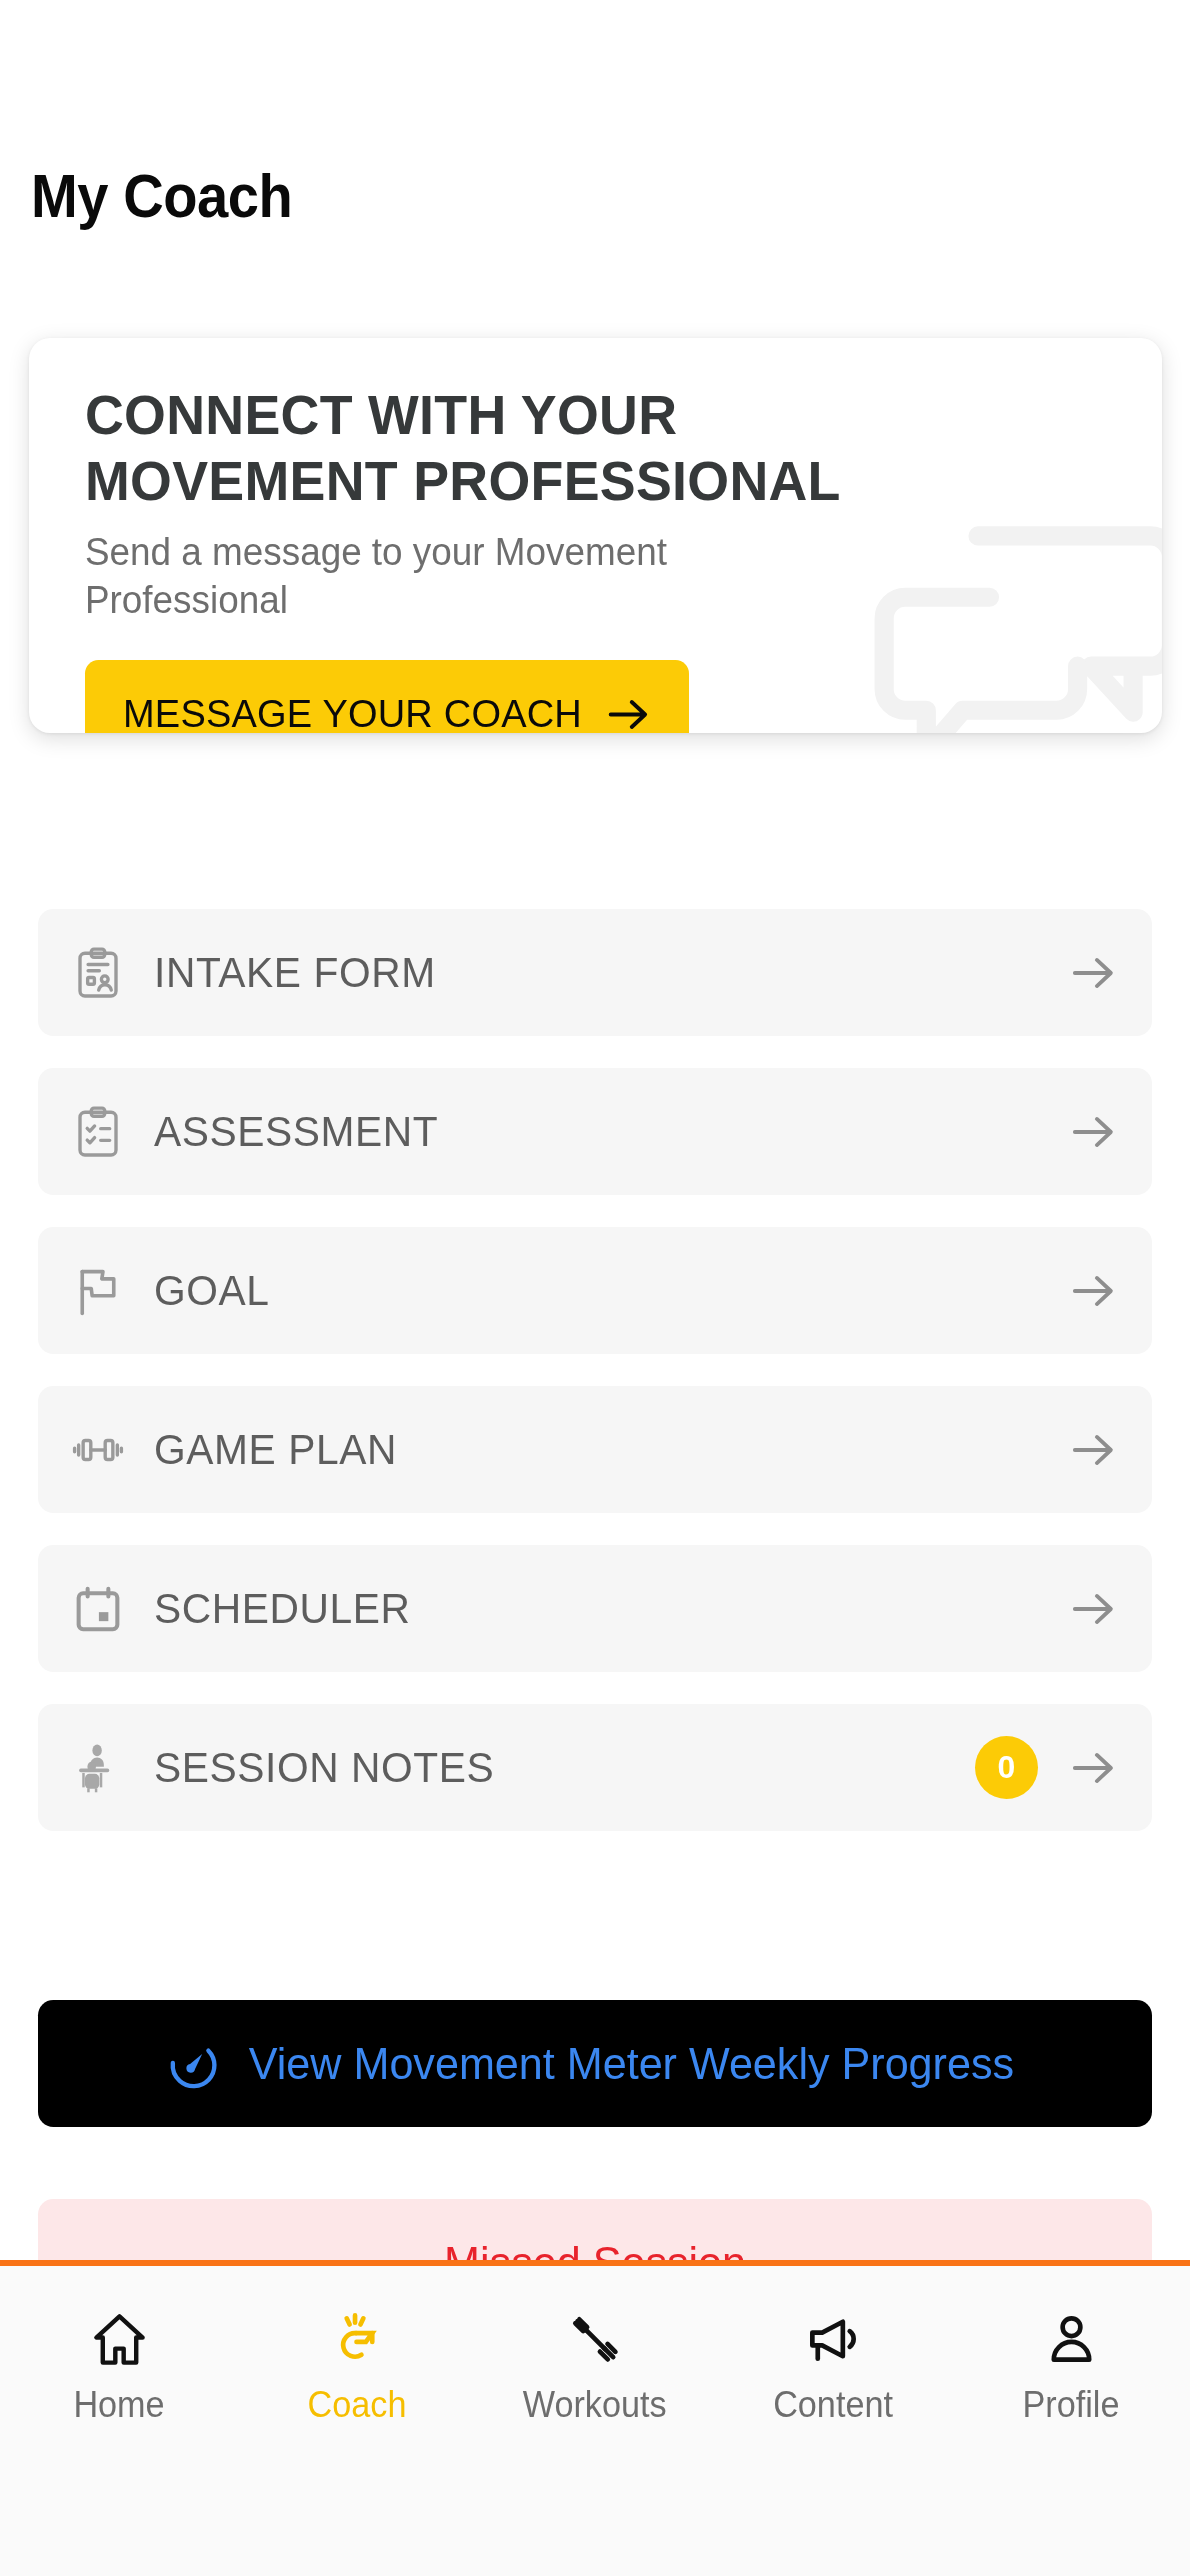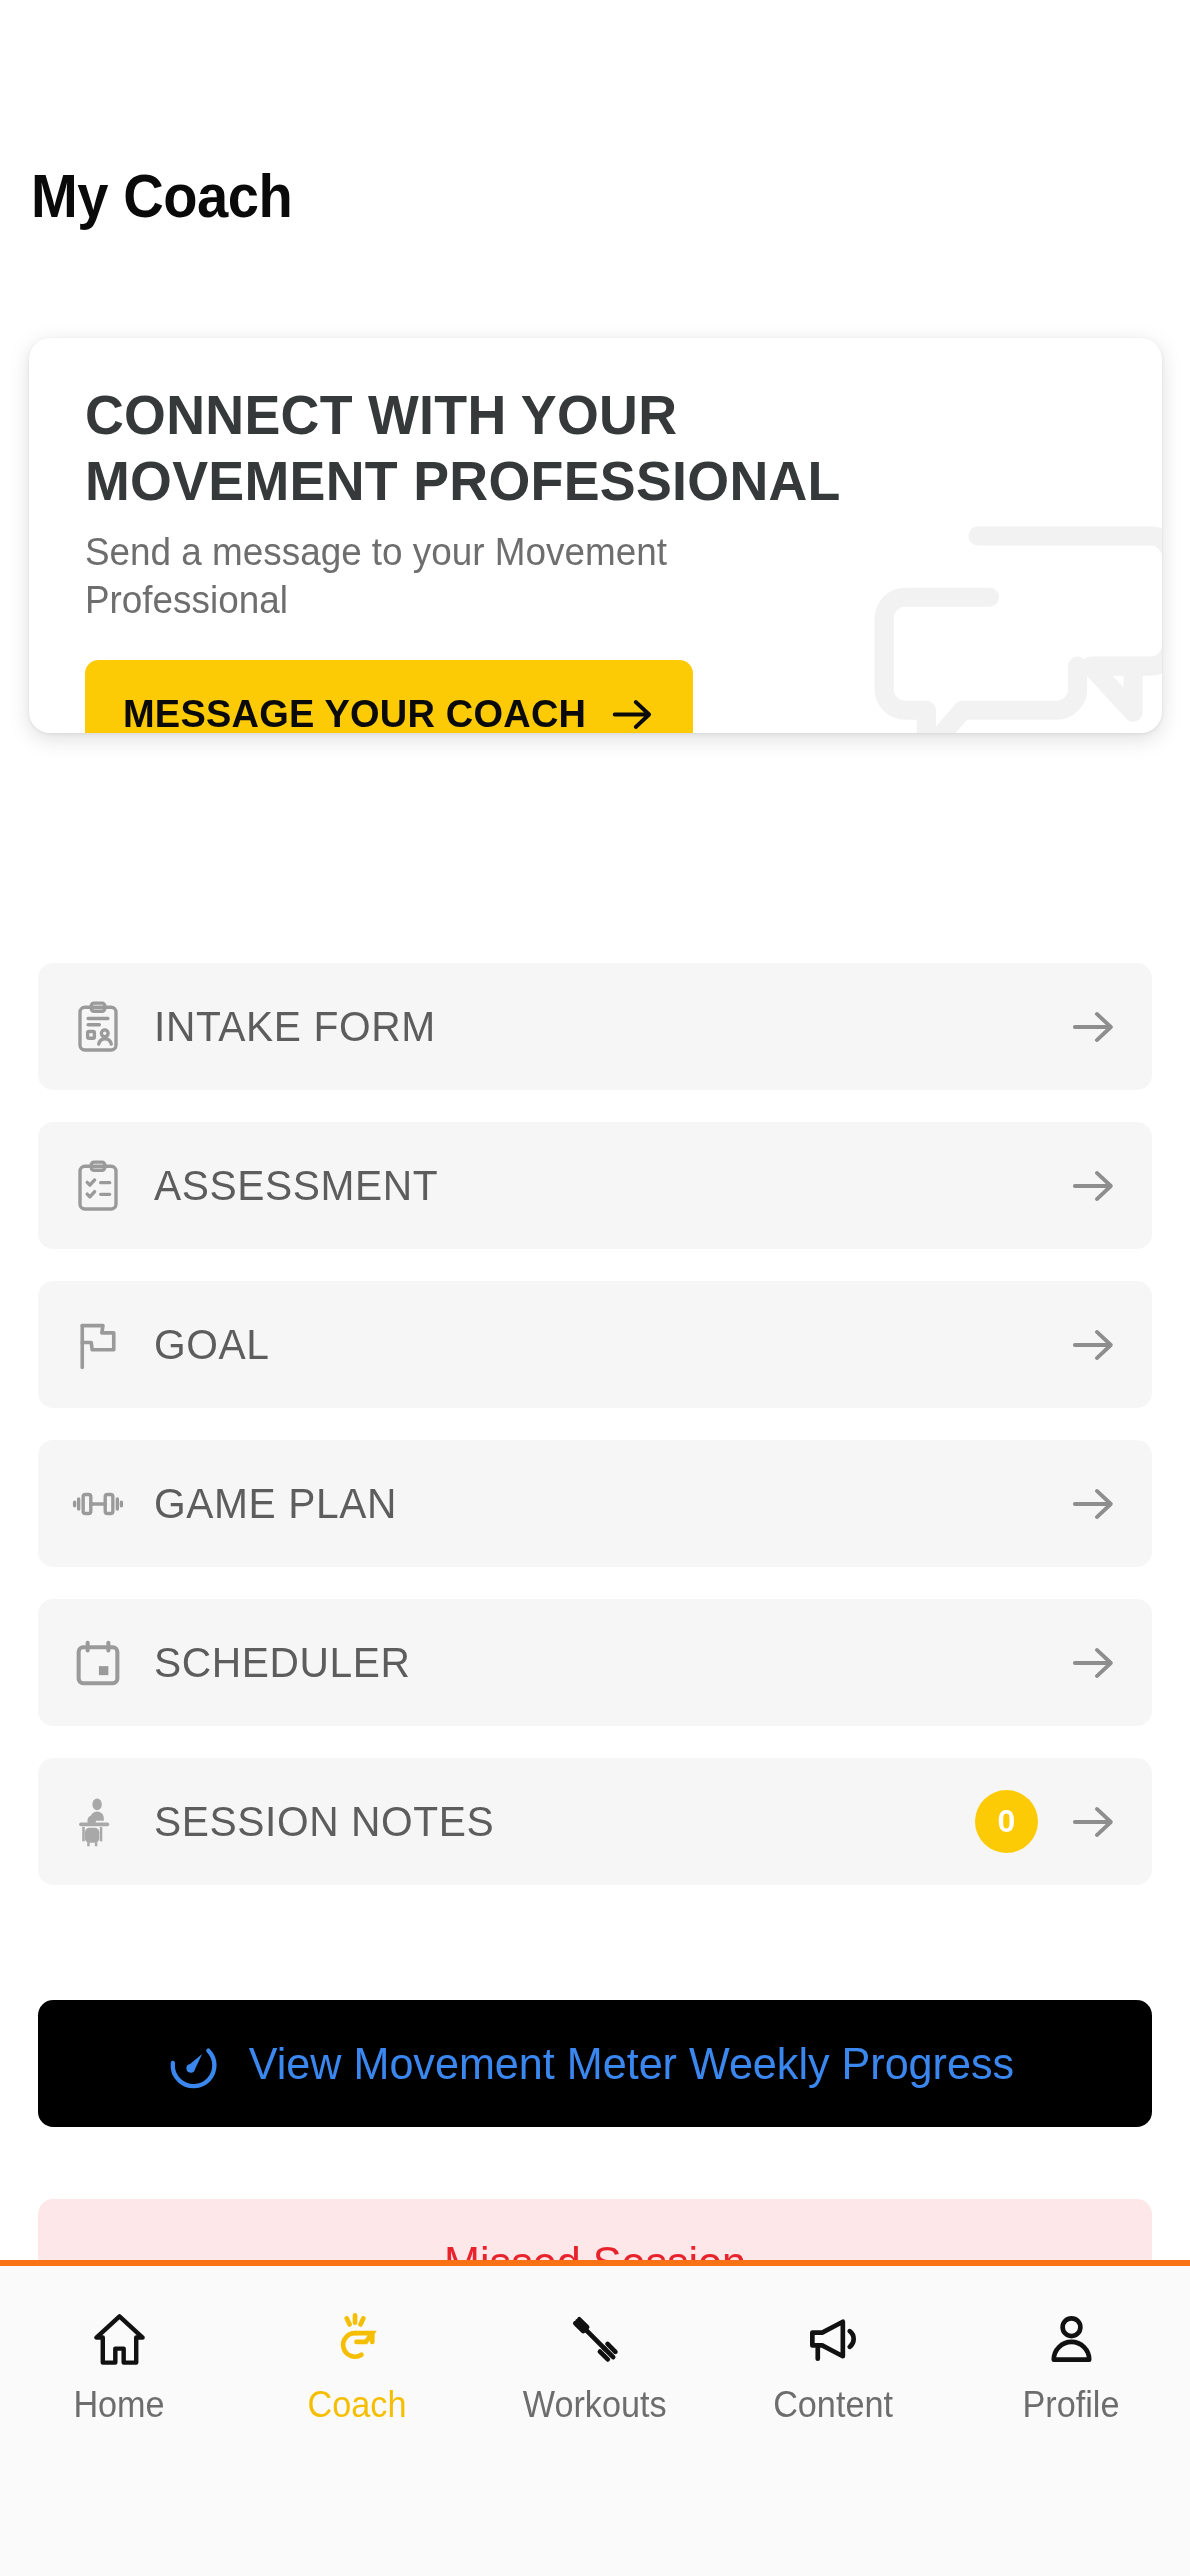--- a/index.html
+++ b/index.html
@@ -88,27 +88,27 @@
     transform: scaleX(0.97); transform-origin: left center;
   }
   .cta {
     margin-top: 35px; display: inline-flex; align-items: center;
     gap: 25px; height: 109px; padding: 0 38px;
     background: #FCCB06; border: none; border-radius: 13.4px;
     cursor: pointer;
   }
   .cta-label {
     font-family: "Liberation Sans", sans-serif;
-    font-size: 38px; font-weight: 700; color: #0a0a0a;
+    font-size: 38px; font-weight: 400; color: #0a0a0a;
     letter-spacing: 0.2px;
   }
   .cta-arrow { width: 44px; height: 35px; display: block; }
 
   
-  .menu { position: absolute; top: 963px; left: 38px; width: 1114px; }
+  .menu { position: absolute; top: 909px; left: 38px; width: 1114px; }
   .row {
     position: relative; display: flex; align-items: center;
     height: 127px; margin-bottom: 32px;
     background: #f6f6f6; border-radius: 15.3px;
     padding: 0 35px 0 33px; cursor: pointer;
   }
   .row-icon { width: 54px; height: 54px; flex: 0 0 54px; margin-right: 29px; }
   .row-icon svg { display: block; width: 100%; height: 100%; }
   .row-label {
     flex: 1 1 auto;

